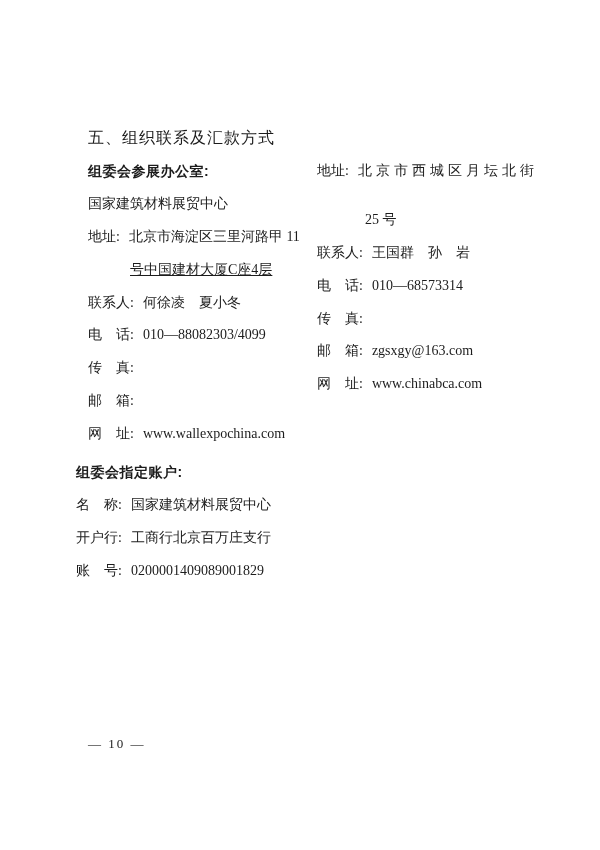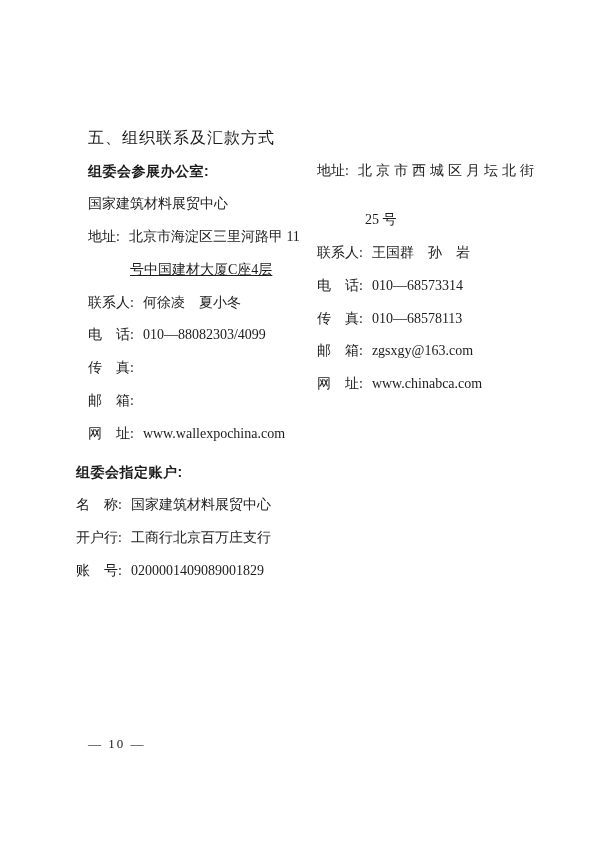--- a/index.html
+++ b/index.html
@@ -110,21 +110,20 @@
     <div class="line">
       <span class="label">联系人:</span>
       <span>王国群　孙　岩</span>
     </div>
     <div class="line">
       <span class="label">电　话:</span>
       <span>010—68573314</span>
     </div>
     <div class="line">
       <span class="label">传　真:</span>
-      <span>010—68578113</span>
     </div>
     <div class="line">
       <span class="label">邮　箱:</span>
       <span>zgsxgy@163.com</span>
     </div>
     <div class="line">
       <span class="label">网　址:</span>
       <span>www.chinabca.com</span>
     </div>
   </div>

